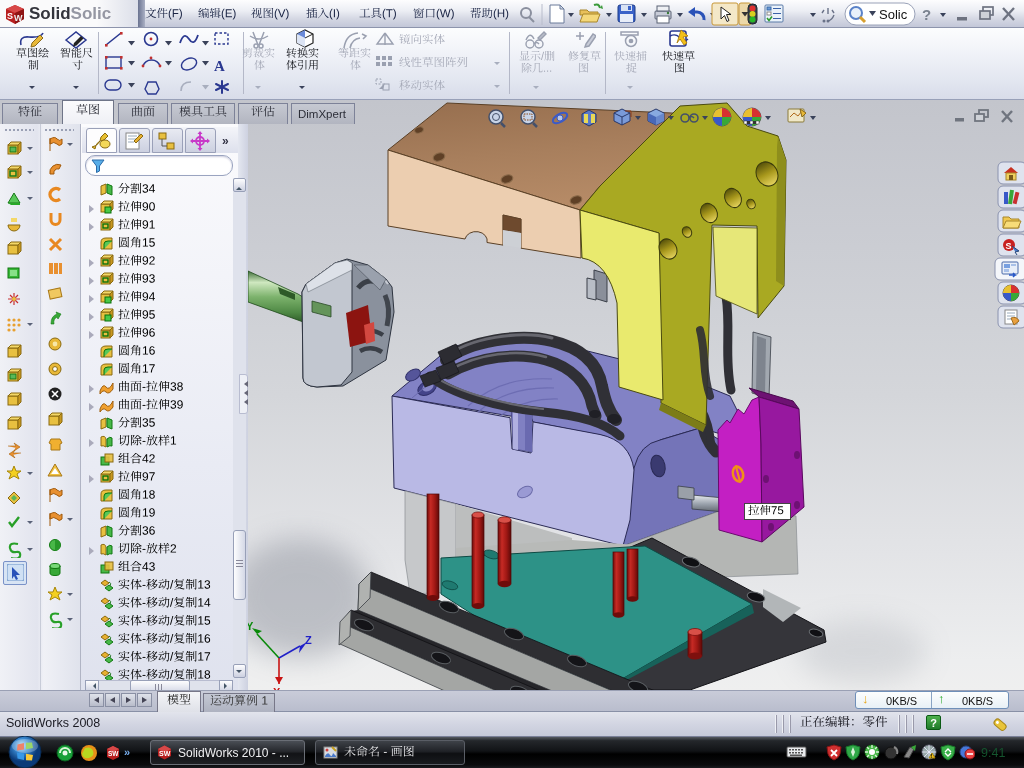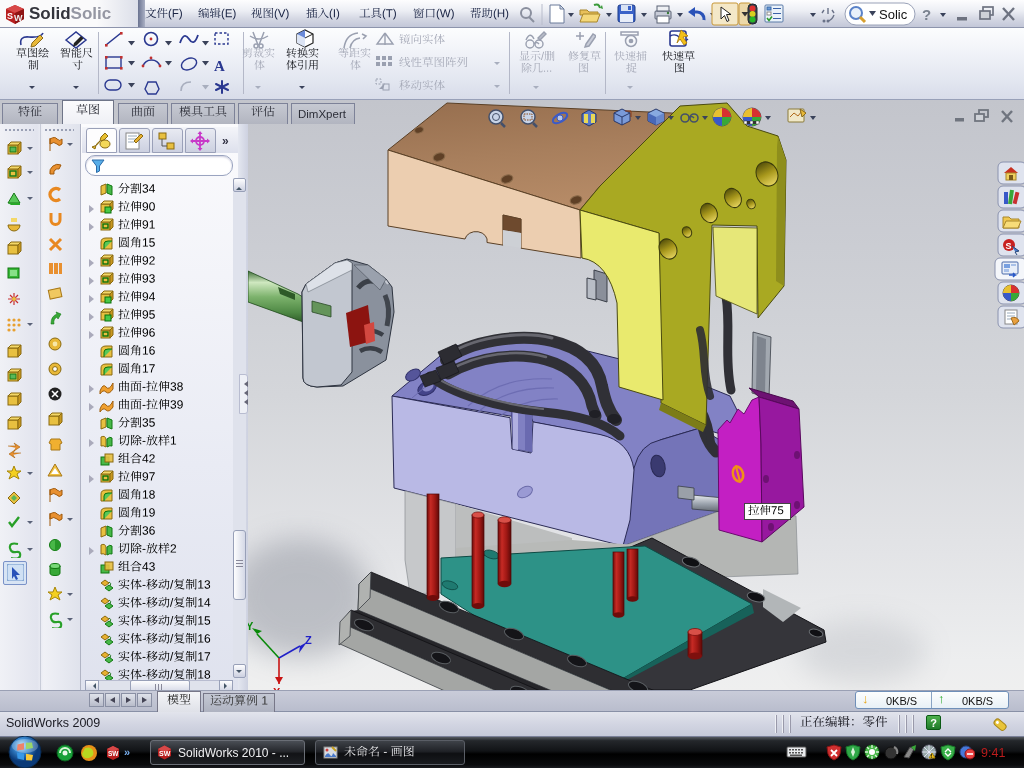--- a/index.html
+++ b/index.html
@@ -1700,21 +1700,21 @@
 <svg class="cja" style="left:210px;top:695px;width:58.0px;height:12px" viewBox="0 0 58.0 12">
       <use href="#mt2" fill="#333" transform="translate(0,9.6) scale(0.012000,-0.012000)"></use>
     </svg>
 <div class="abs" style="left:855px;top:691px;width:154px;height:18px;background:linear-gradient(180deg,#fdfefe,#e8f0f6);border:1px solid #6f8fb8;border-radius:3px"></div>
 <div class="abs" style="left:931px;top:692px;width:1px;height:16px;background:#8aa4c4"></div>
 <div class="abs" style="left:862px;top:691px;font-size:13px;color:#e8a818;font-weight:bold">↓</div>
 <div class="abs" style="left:886px;top:695px;font-size:11px;color:#111">0KB/S</div>
 <div class="abs" style="left:938px;top:691px;font-size:13px;color:#28a828;font-weight:bold">↑</div>
 <div class="abs" style="left:962px;top:695px;font-size:11px;color:#111">0KB/S</div>
 <div class="abs" style="left:0;top:712px;width:1024px;height:25px;background:linear-gradient(180deg,#e2e4ec 0%,#d2d5e2 50%,#c6cad9 100%);border-bottom:1px solid #7a8098"></div>
-<div class="abs" style="left:6px;top:716px;font-size:12.5px;color:#1a1a22">SolidWorks 2009</div>
+<div class="abs" style="left:6px;top:716px;font-size:12.5px;color:#1a1a22">SolidWorks 2008</div>
 <div class="abs" style="left:775px;top:715px;width:2px;height:18px;background:#eef0f5;border-right:1px solid #99a"></div>
 <div class="abs" style="left:782px;top:715px;width:2px;height:18px;background:#eef0f5;border-right:1px solid #99a"></div>
 <div class="abs" style="left:789px;top:715px;width:2px;height:18px;background:#eef0f5;border-right:1px solid #99a"></div>
 <div class="abs" style="left:898px;top:715px;width:2px;height:18px;background:#eef0f5;border-right:1px solid #99a"></div>
 <div class="abs" style="left:905px;top:715px;width:2px;height:18px;background:#eef0f5;border-right:1px solid #99a"></div>
 <div class="abs" style="left:912px;top:715px;width:2px;height:18px;background:#eef0f5;border-right:1px solid #99a"></div>
 <svg class="cja" style="left:800px;top:716px;width:87.5px;height:12.5px" viewBox="0 0 87.5 12.5">
       <use href="#st1" fill="#14141c" transform="translate(0,10.0) scale(0.012500,-0.012500)"></use>
     </svg>
 <div class="abs" style="left:926px;top:715px;width:15px;height:15px;background:linear-gradient(180deg,#4db04d,#1f7a2a);border:1px solid #0a5a14;color:#fff;font-size:11px;font-weight:bold;text-align:center;line-height:15px;border-radius:2px">?</div>
@@ -1834,13 +1834,13 @@
         <path d="M5,8 l3,-3 3,3 M5,9 l3,3 3,-3" stroke="#fff" stroke-width="1.4" fill="none"></path>
       </g>
     </svg>
 <svg class="abs" style="left:959px;top:744px" width="16" height="17" viewBox="0 0 16 17">
       <g>
         <circle cx="7" cy="8" r="6" fill="#4878d8" stroke="#2a4888"></circle>
         <circle cx="11" cy="10" r="5" fill="#e84040" stroke="#881414"></circle>
         <rect x="8" y="9.2" width="6" height="1.6" fill="#fff"></rect>
       </g>
     </svg>
-<div class="abs" style="left:981px;top:746px;font-size:12.5px;color:#b91c1c">9:41</div>
+<div class="abs" style="left:981px;top:746px;font-size:12.5px;color:#14532d">9:41</div>
 </div>
 </body></html>

